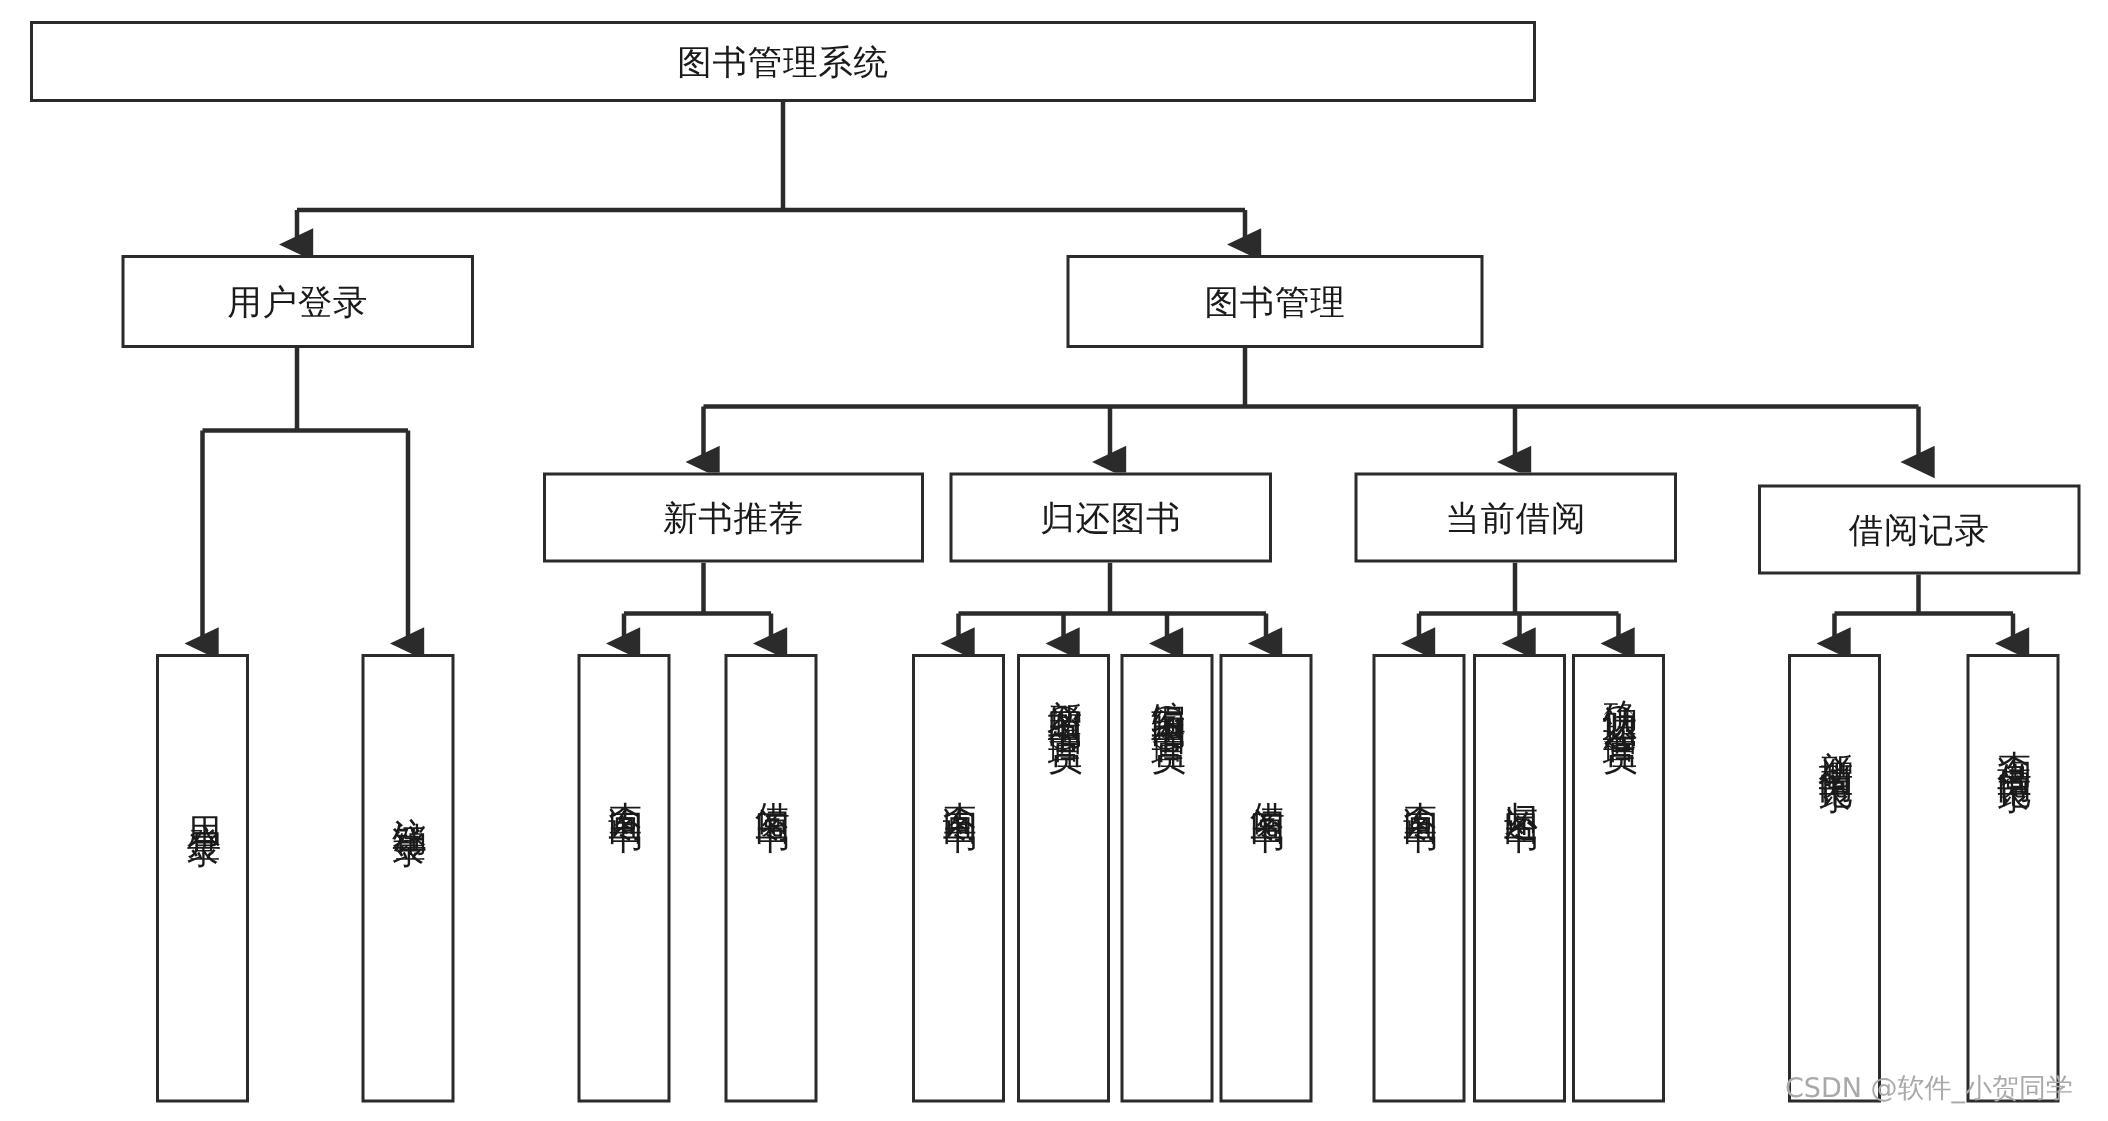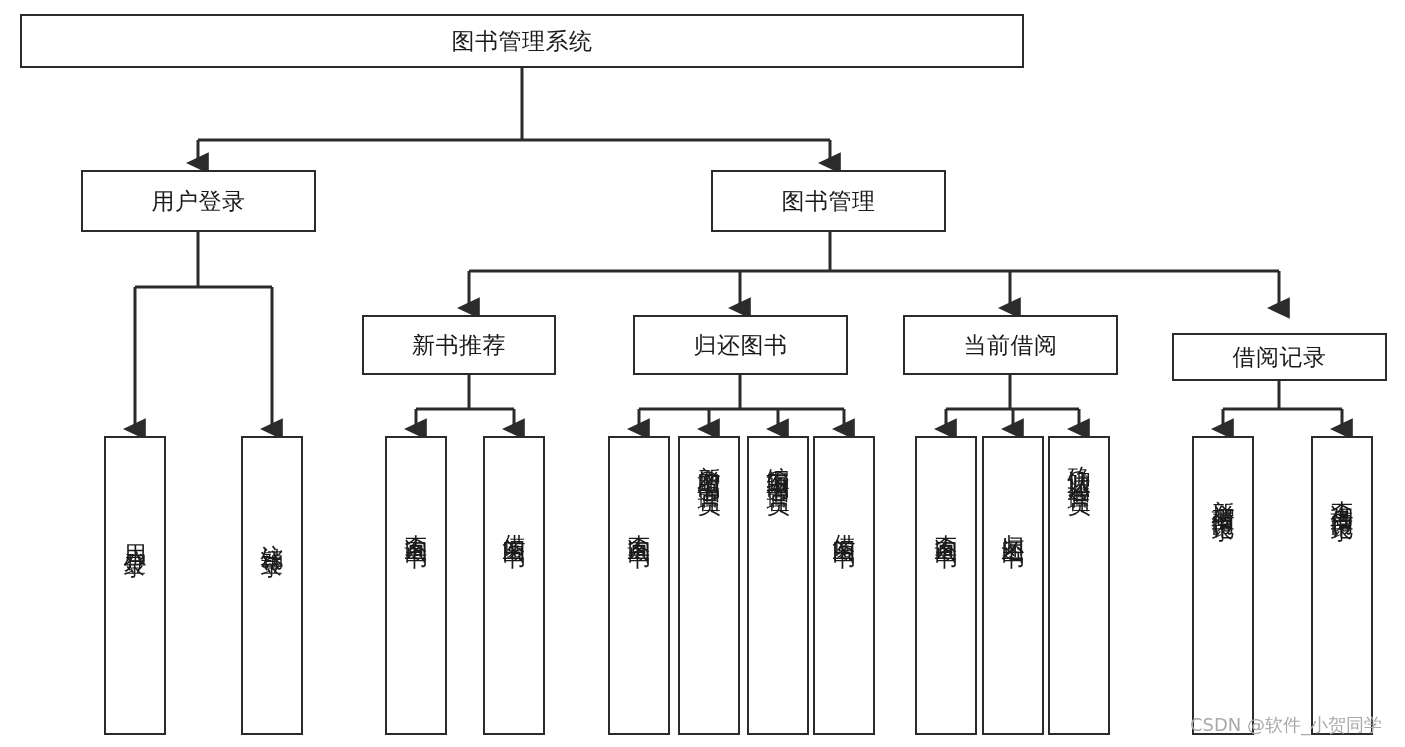--- a/index.html
+++ b/index.html
@@ -115,33 +115,33 @@
     </g>
   </svg>
 
   <div id="nodes">
       <div class="node horiz" style="left: 20px; top: 14px; width: 1004px; height: 54px;">
         <span>图书管理系统</span>
       </div>
       <div class="node horiz" style="left: 81px; top: 170px; width: 235px; height: 62px;">
         <span>用户登录</span>
       </div>
-      <div class="node horiz" style="left: 711px; top: 170px; width: 235px; height: 62px;">
+      <div class="node horiz" style="left: 711px; top: 170px; width: 278px; height: 62px;">
         <span>图书管理</span>
       </div>
-      <div class="node horiz" style="left: 362px; top: 315px; width: 194px; height: 60px;">
+      <div class="node horiz" style="left: 362px; top: 315px; width: 254px; height: 60px;">
         <span>新书推荐</span>
       </div>
       <div class="node horiz" style="left: 633px; top: 315px; width: 215px; height: 60px;">
         <span>归还图书</span>
       </div>
       <div class="node horiz" style="left: 903px; top: 315px; width: 215px; height: 60px; text-align: center;">
         <span>当前借阅</span>
       </div>
-      <div class="node horiz" style="left: 1172px; top: 333px; width: 215px; height: 48px;">
+      <div class="node horiz" style="left: 1172px; top: 323px; width: 215px; height: 60px;">
         <span>借阅记录</span>
       </div>
       <div class="node vert" style="left: 104px; top: 436px; width: 62px; height: 299px; padding-top: 88px;">
         <span class="vtext">用户登录</span>
       </div>
       <div class="node vert" style="left: 241px; top: 436px; width: 62px; height: 299px; padding-top: 88px;">
         <span class="vtext">注销登录</span>
       </div>
       <div class="node vert" style="left: 385px; top: 436px; width: 62px; height: 299px; padding-top: 78px;">
         <span class="vtext">查询图书</span>

